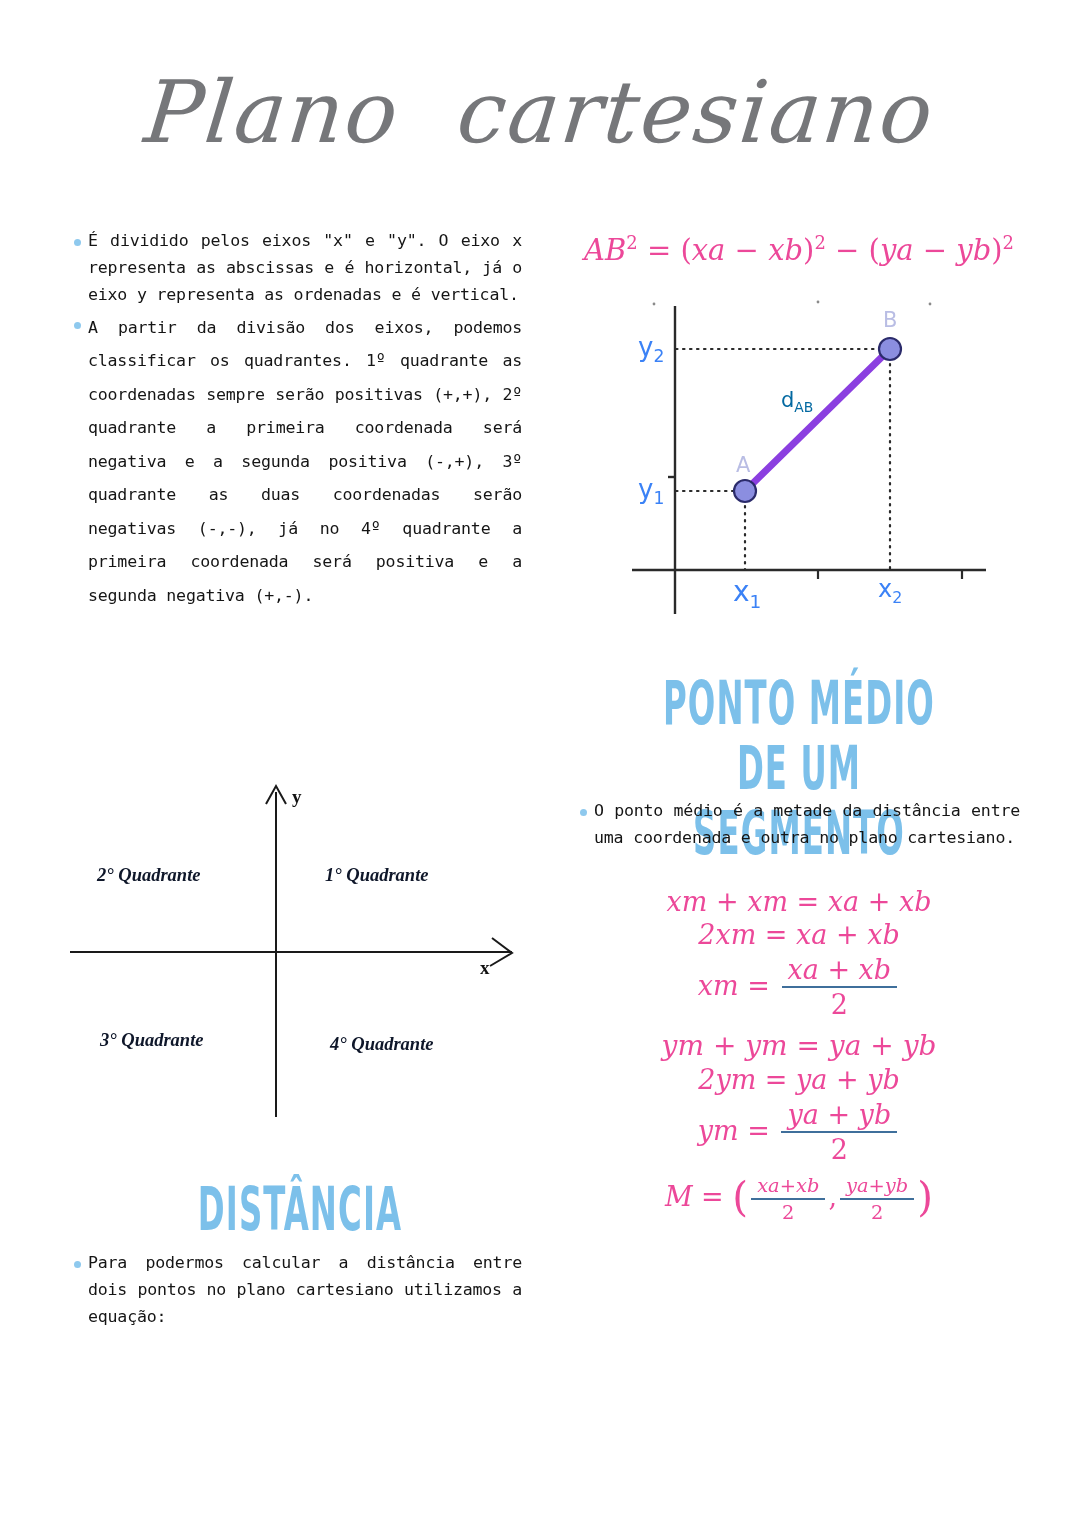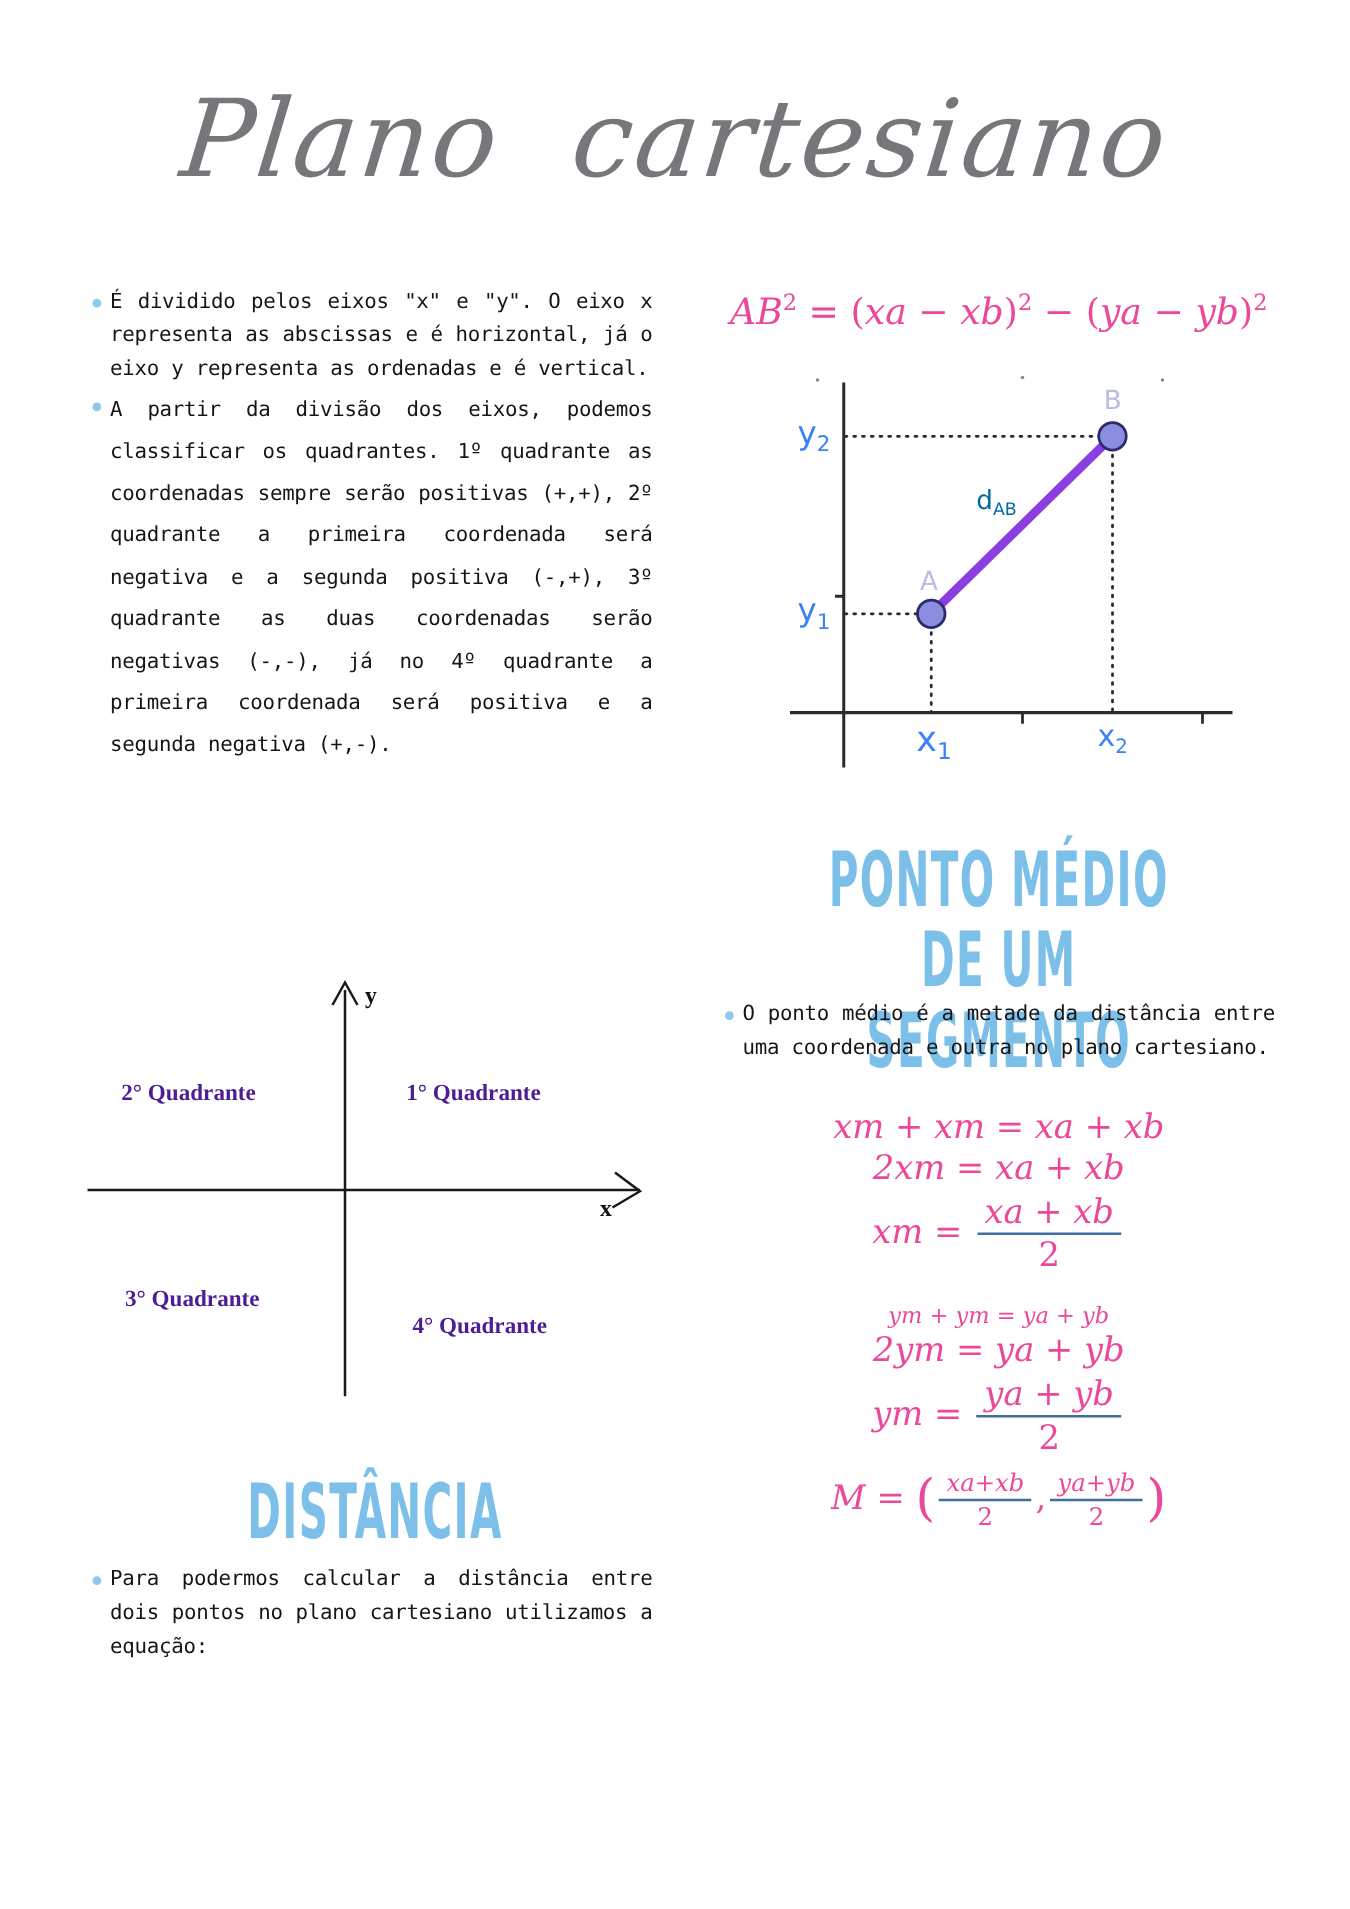--- a/index.html
+++ b/index.html
@@ -116,22 +116,23 @@
     left: 60px;
     top: 772px;
     width: 480px;
     height: 368px;
   }
   .q-label {
     position: absolute;
     font-family: "Liberation Serif", serif;
     font-weight: 700;
     font-size: 18.5px;
-    color: #4c1d95;
+    color: #0f172a;
     white-space: nowrap;
+    font-style: italic;
   }
   .axis-letter {
     position: absolute;
     font-family: "Liberation Serif", serif;
     font-weight: 700;
     font-size: 19px;
     color: #111;
   }
 
   
@@ -188,21 +189,21 @@
       <line x1="10" y1="180" x2="452" y2="180" stroke="#1a1a1a" stroke-width="2"></line>
 
       <polyline points="432,166 452,181 430,194" fill="none" stroke="#1a1a1a" stroke-width="2"></polyline>
     </svg>
     <span class="axis-letter" style="left:232px; top:14px;">y</span>
     <span class="axis-letter" style="left:420px; top:185px;">x</span>
 
     <span class="q-label" style="left:37px; top:93px;">2° Quadrante</span>
     <span class="q-label" style="left:265px; top:93px;">1° Quadrante</span>
     <span class="q-label" style="left:40px; top:258px;">3° Quadrante</span>
-    <span class="q-label" style="left:270px; top:279px;">4° Quadrante</span>
+    <span class="q-label" style="left:270px; top:262px;">4° Quadrante</span>
   </div>
 
   <div class="heading" style="position:absolute; left:60px; top:1178px; width:480px; font-size:50px;">DISTÂNCIA</div>
 
   <div style="position:absolute; left:72px; top:1250px; width:450px;">
     <p class="para">Para podermos calcular a distância entre dois pontos no plano cartesiano utilizamos a equação:</p>
   </div>
 
   <div class="math" style="position:absolute; left:578px; top:232px; width:442px; font-size:29px;">
     <span>AB</span><span class="sup">2</span>
@@ -267,21 +268,21 @@
 
     <div class="math eq-line" style="font-size:27px; margin-top:4px;">
       <span>xm =</span>
       <span class="frac">
         <span class="top">xa + xb</span>
         <span class="bar"></span>
         <span class="bot">2</span>
       </span>
     </div>
 
-    <div class="math eq-line" style="font-size:18px; margin-top:22px;">ym + ym = ya + yb</div>
+    <div class="math eq-line" style="font-size:28px; margin-top:9px;">ym + ym = ya + yb</div>
     <div class="math eq-line" style="font-size:27px;">2ym = ya + yb</div>
 
     <div class="math eq-line" style="font-size:27px; margin-top:4px;">
       <span>ym =</span>
       <span class="frac">
         <span class="top">ya + yb</span>
         <span class="bar"></span>
         <span class="bot">2</span>
       </span>
     </div>

